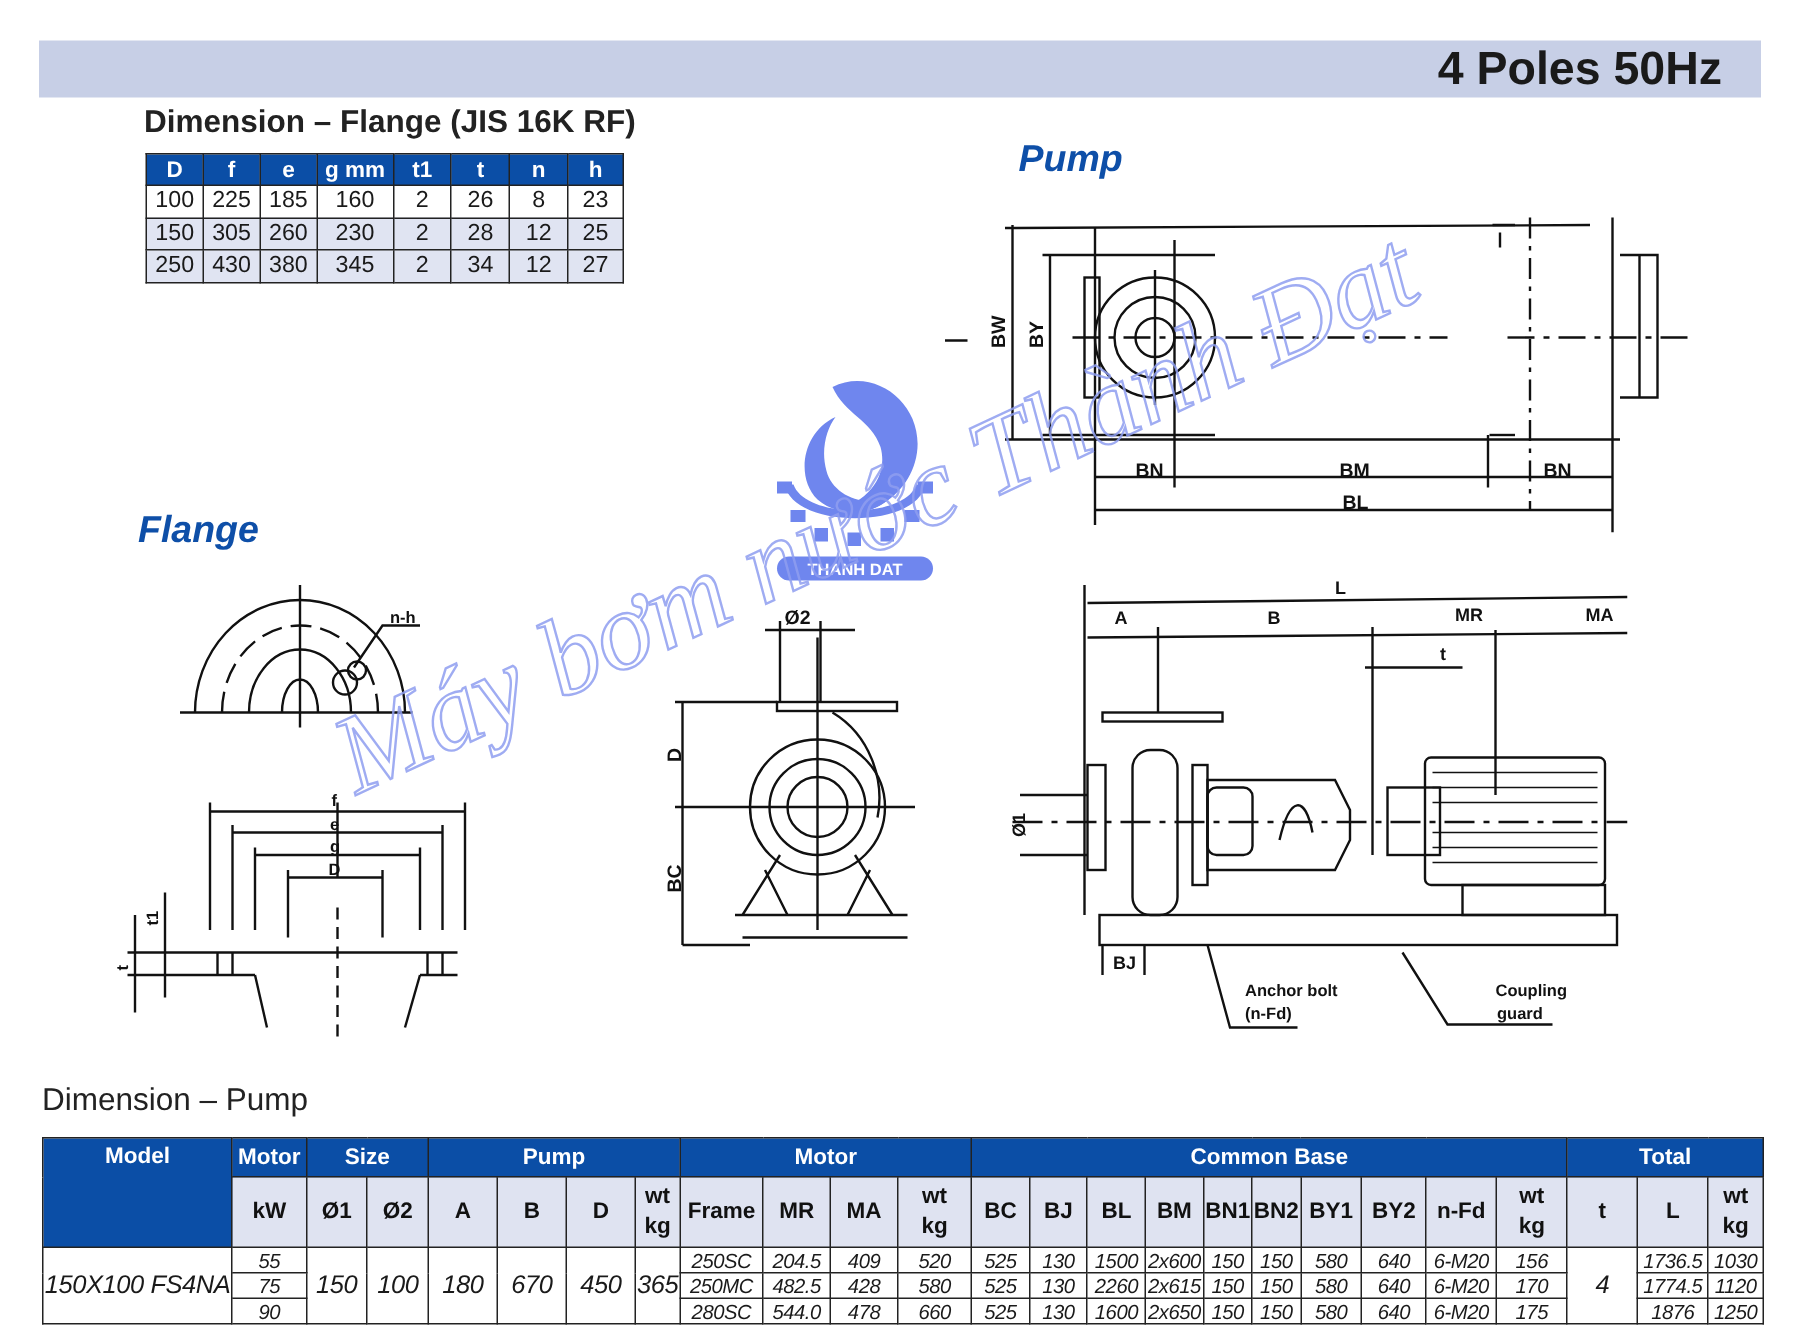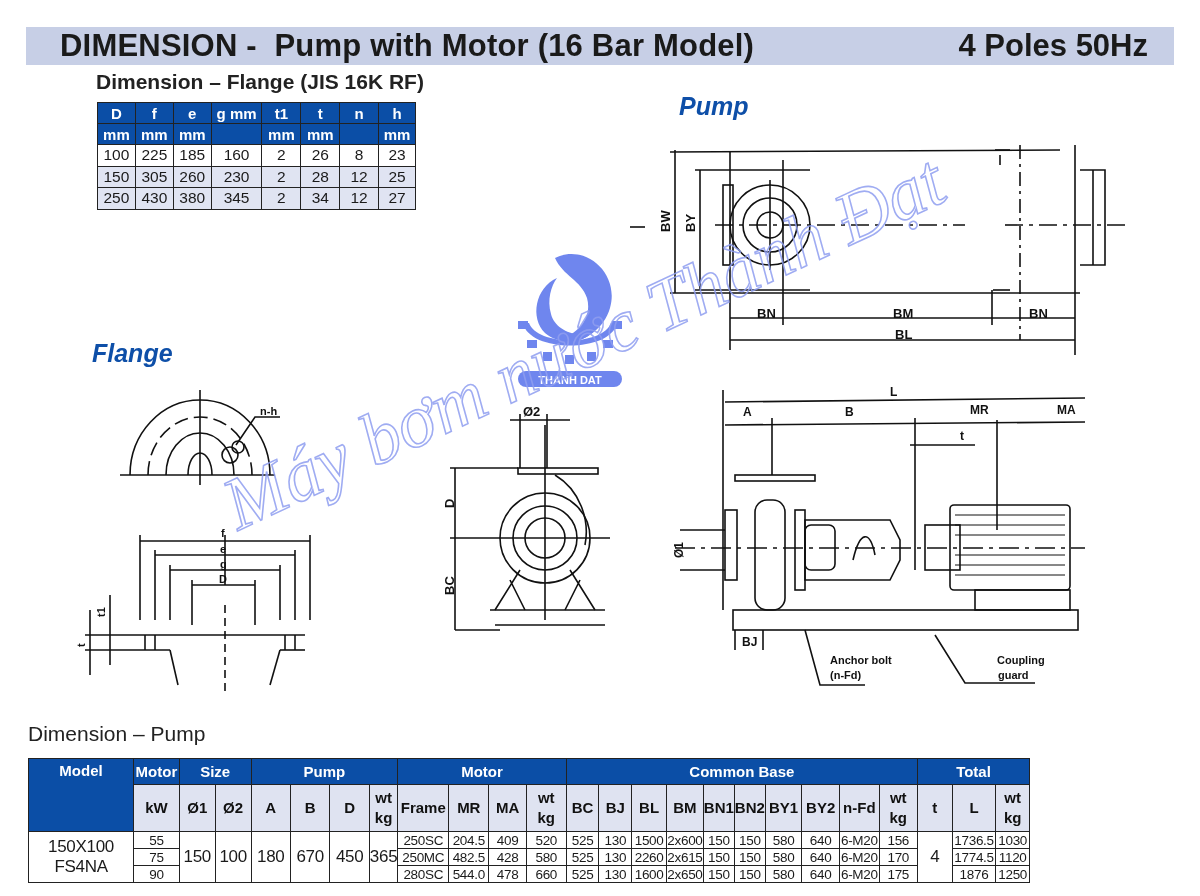--- a/index.html
+++ b/index.html
@@ -10,55 +10,44 @@
   .sub{position:absolute;font-size:21px;color:#222;}
   .heading-blue{position:absolute;font-size:25px;font-weight:bold;font-style:italic;color:#0e4fa8;}
   table{border-collapse:collapse;position:absolute;}
   .ft td,.ft th{border:1px solid #222;text-align:center;font-size:15.5px;padding:0;}
   .ft th{background:#0b4ea6;color:#fff;font-weight:bold;font-size:15px;height:20px;}
   .ft td{height:20.5px;}
   .ft tr.alt td{background:#e0e4f2;}
   .pt td,.pt th{border:1px solid #222;text-align:center;font-size:14px;padding:0;}
   .pt th.g{background:#0b4ea6;color:#fff;font-weight:bold;font-size:15px;height:25px;}
   .pt th.s{background:#dfe3f1;color:#111;font-weight:bold;font-size:15px;height:46px;line-height:20px;}
-  .pt td{height:16px;font-size:13.5px;letter-spacing:-0.3px;}
+  .pt td{height:16px;font-size:13.5px;letter-spacing:-0.3px;font-style:italic;}
   .pt td.tall{font-size:17px;}
   svg{position:absolute;}
   .wm{position:absolute;left:210px;top:470px;font-family:"Liberation Serif",serif;font-style:italic;font-size:74px;color:transparent;-webkit-text-stroke:1.6px #8f9ef0;transform:rotate(-25deg);transform-origin:left top;white-space:nowrap;opacity:0.85;}
 </style>
 </head>
 <body>
 
 <div class="banner">
-  <span class="t1">DIMENSION -  Pump with Motor (16 Bar Model)</span>
   <span class="t2">4 Poles 50Hz</span>
 </div>
 
 <div class="sub" style="left:96px;top:70px;font-weight:bold;">Dimension – Flange (JIS 16K RF)</div>
 <table class="ft" style="left:97px;top:102px;width:319px;">
   <tbody>
       <tr>
     <th style="width:37px">D</th>
     <th style="width:37px">f</th>
     <th style="width:37px">e</th>
     <th style="width:50px">g mm</th>
     <th style="width:38px">t1</th>
     <th style="width:38px">t</th>
     <th style="width:38px">n</th>
     <th style="width:36px">h</th>
-  </tr>
-  <tr>
-    <th>mm</th>
-    <th>mm</th>
-    <th>mm</th>
-    <th></th>
-    <th>mm</th>
-    <th>mm</th>
-    <th></th>
-    <th>mm</th>
   </tr>
   <tr>
     <td>100</td>
         <td>225</td>
         <td>185</td>
         <td>160</td>
         <td>2</td>
         <td>26</td>
         <td>8</td>
         <td>23</td>
@@ -262,21 +251,21 @@
     <text x="165" y="284" font-size="11">Anchor bolt</text>
     <text x="165" y="299" font-size="11">(n-Fd)</text>
     <text x="332" y="284" font-size="11">Coupling</text>
     <text x="333" y="299" font-size="11">guard</text>
   </g>
 </svg>
 
 <div class="wm">Máy bơm nước Thành Đạt</div>
 
 <div class="sub" style="left:28px;top:722px;">Dimension – Pump</div>
-<table class="pt" style="left:28px;top:758px;width:1002px;">
+<table class="pt" style="left:28px;top:758px;width:1148px;">
   <tbody>
       <tr>
     <th class="g" rowspan="2" style="width:120px;vertical-align:top;padding-top:3px;">Model</th>
     <th class="g" style="width:46px">Motor</th>
     <th class="g" colspan="2">Size</th>
     <th class="g" colspan="4">Pump</th>
     <th class="g" colspan="4">Motor</th>
     <th class="g" colspan="10">Common Base</th>
     <th class="g" colspan="3">Total</th>
   </tr>

